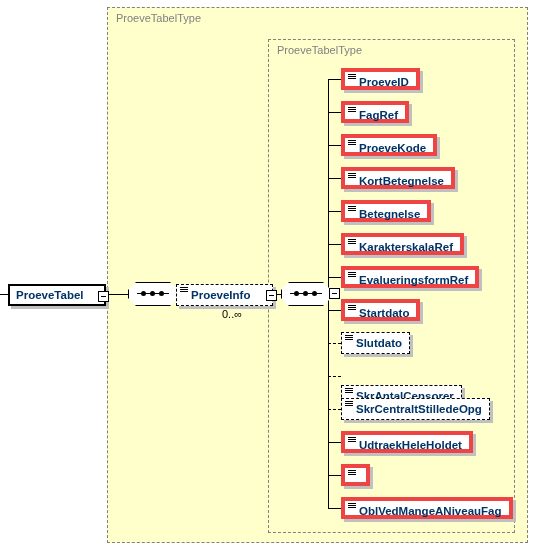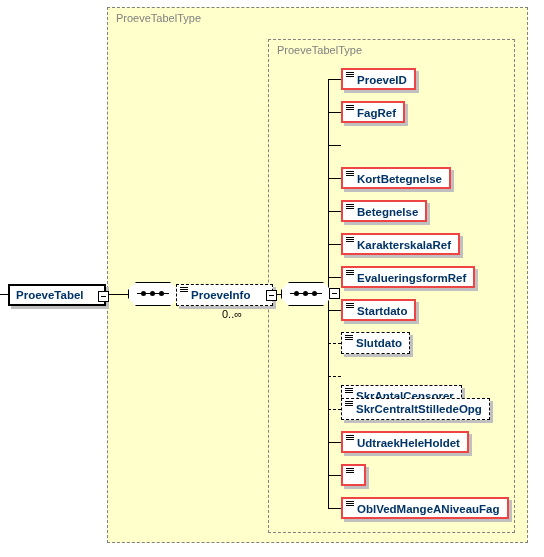--- a/index.html
+++ b/index.html
@@ -25,21 +25,21 @@
     white-space:nowrap;
   }
   #outer-type{left:107px;top:7px;width:421px;height:536px;}
   #inner-type{left:268px;top:39px;width:247px;height:494px;}
 
   
   .node{
     position:absolute;
     box-sizing:border-box;
     background:#ffffff;
-    border:2px solid #ef4444;
+    border:4px solid #ef4444;
     height:22px;
     line-height:20px;
     padding-left:14px;
     padding-right:7px;
     font-size:11.5px;
     font-weight:bold;
     color:#003366;
     white-space:nowrap;
     box-shadow:3px 3px 0 0 #c0c0c0;
   }
@@ -221,20 +221,28 @@
 
   <div class="node" style="left:341px;top:101px;">
     <span class="elem-icon">
         <i></i>
         <i></i>
         <i></i>
       </span>
     <span>FagRef</span>
   </div>
 
+  <div class="node" style="left:341px;top:134px;">
+    <span class="elem-icon">
+        <i></i>
+        <i></i>
+        <i></i>
+      </span>
+    <span>ProeveKode</span>
+  </div>
 
   <div class="node" style="left:341px;top:167px;">
     <span class="elem-icon">
         <i></i>
         <i></i>
         <i></i>
       </span>
     <span>KortBetegnelse</span>
   </div>
 

